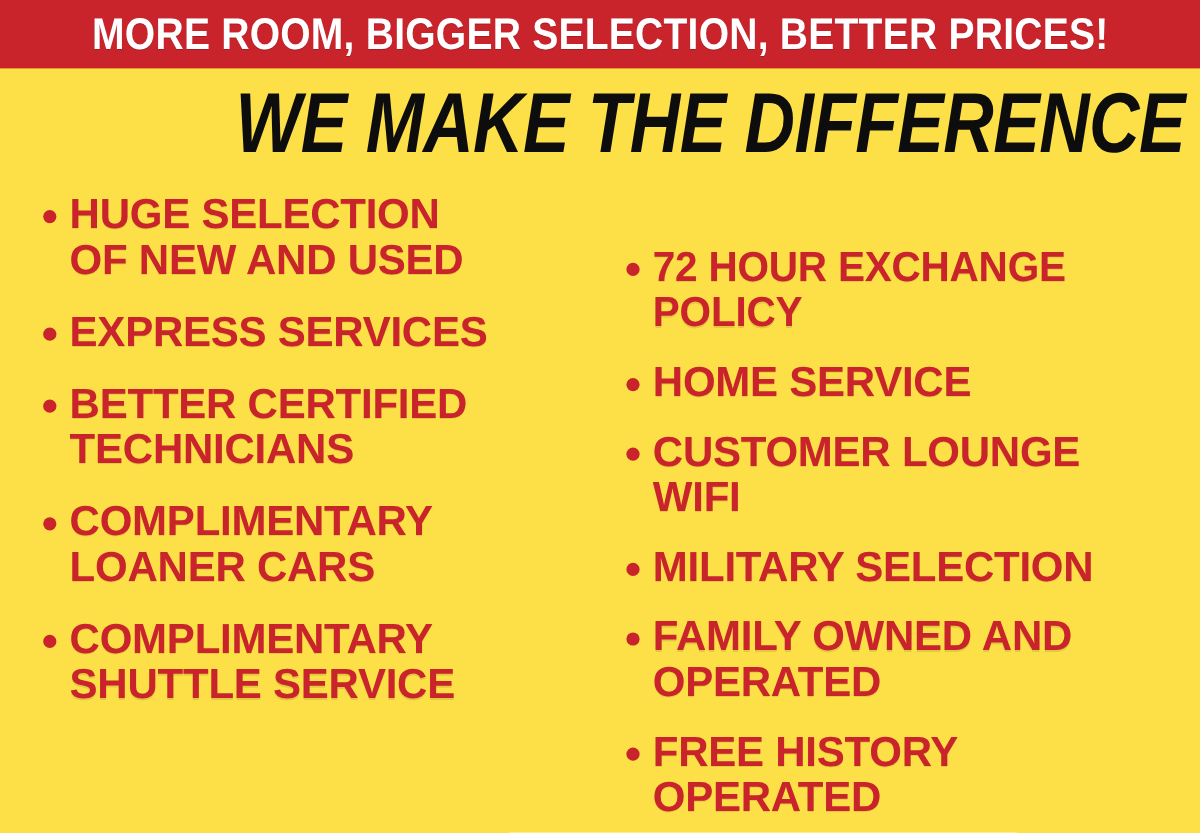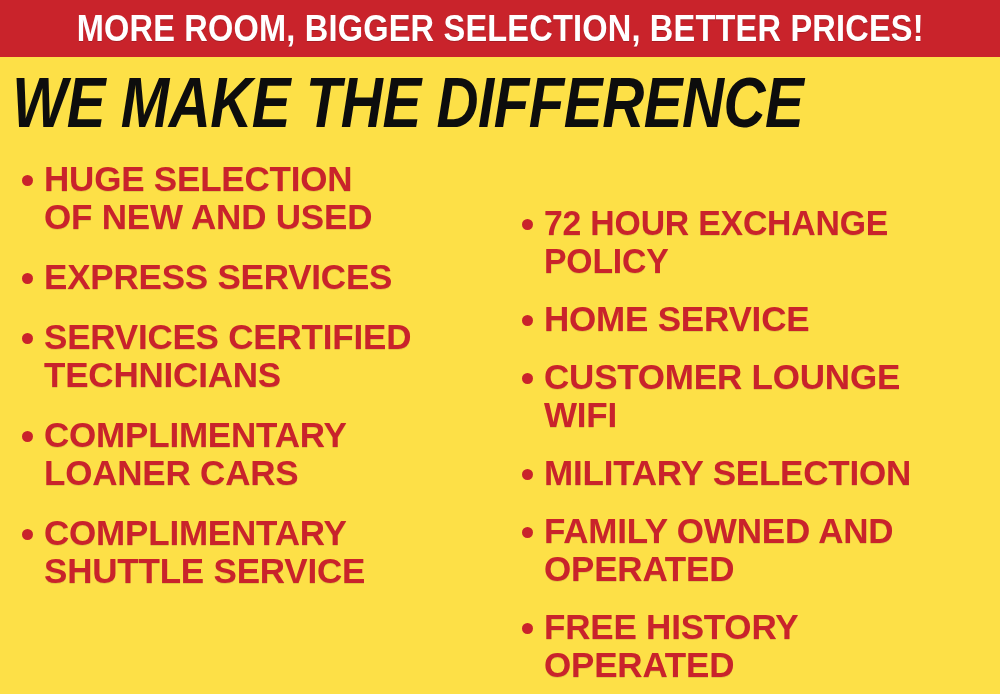--- a/index.html
+++ b/index.html
@@ -45,21 +45,21 @@
 
   
   .headline-wrap {
     position: absolute;
     left: 0;
     top: 62px;
     width: 1000px;
     height: 82px;
     display: flex;
     align-items: center;
-    justify-content: flex-start;
+    justify-content: flex-end;
   }
   .headline {
     color: #0d0d0d;
     font-family: "Liberation Sans Narrow", "Liberation Sans", sans-serif;
     font-weight: bold;
     font-style: italic;
     font-size: 60px;
     line-height: 62px;
     white-space: nowrap;
     transform: scaleX(0.97) scaleY(1.18);
@@ -75,21 +75,21 @@
     width: 1000px;
     height: 534px;
     display: flex;
     align-items: flex-start;
   }
   .col {
     box-sizing: border-box;
   }
   .col-left {
     width: 500px;
-    padding-left: 22px;
+    padding-left: 36px;
     padding-right: 6px;
   }
   .col-right {
     width: 500px;
     padding-left: 22px;
     padding-right: 2px;
     margin-top: 44px;
   }
 
   .bullet-item {
@@ -148,21 +148,21 @@
 OF NEW AND USED</span>
       </div>
 
       <div class="bullet-item">
         <span class="dot"></span>
         <span class="bullet-text">EXPRESS SERVICES</span>
       </div>
 
       <div class="bullet-item">
         <span class="dot"></span>
-        <span class="bullet-text">SERVICES CERTIFIED
+        <span class="bullet-text">BETTER CERTIFIED
 TECHNICIANS</span>
       </div>
 
       <div class="bullet-item">
         <span class="dot"></span>
         <span class="bullet-text">COMPLIMENTARY
 LOANER CARS</span>
       </div>
 
       <div class="bullet-item">

